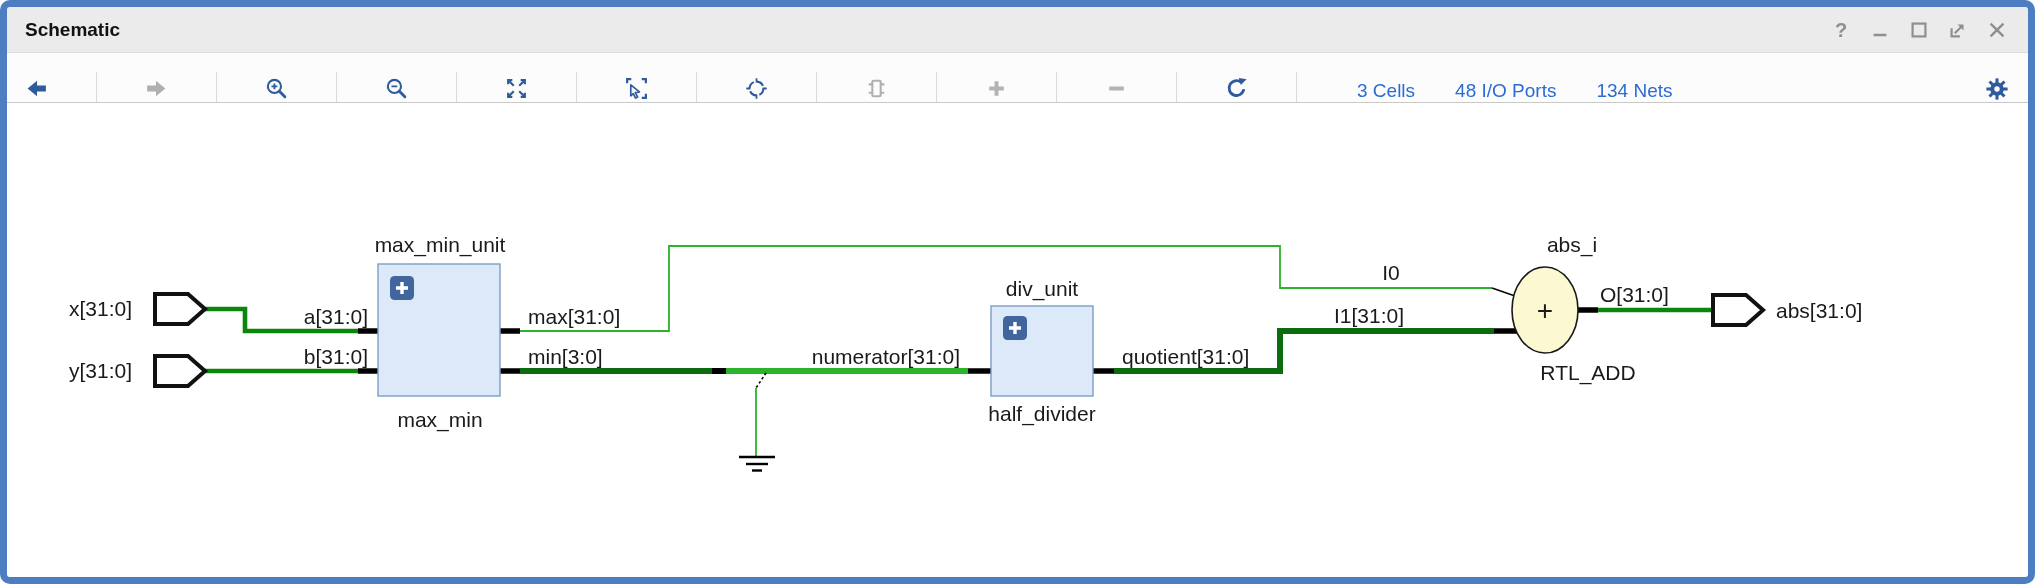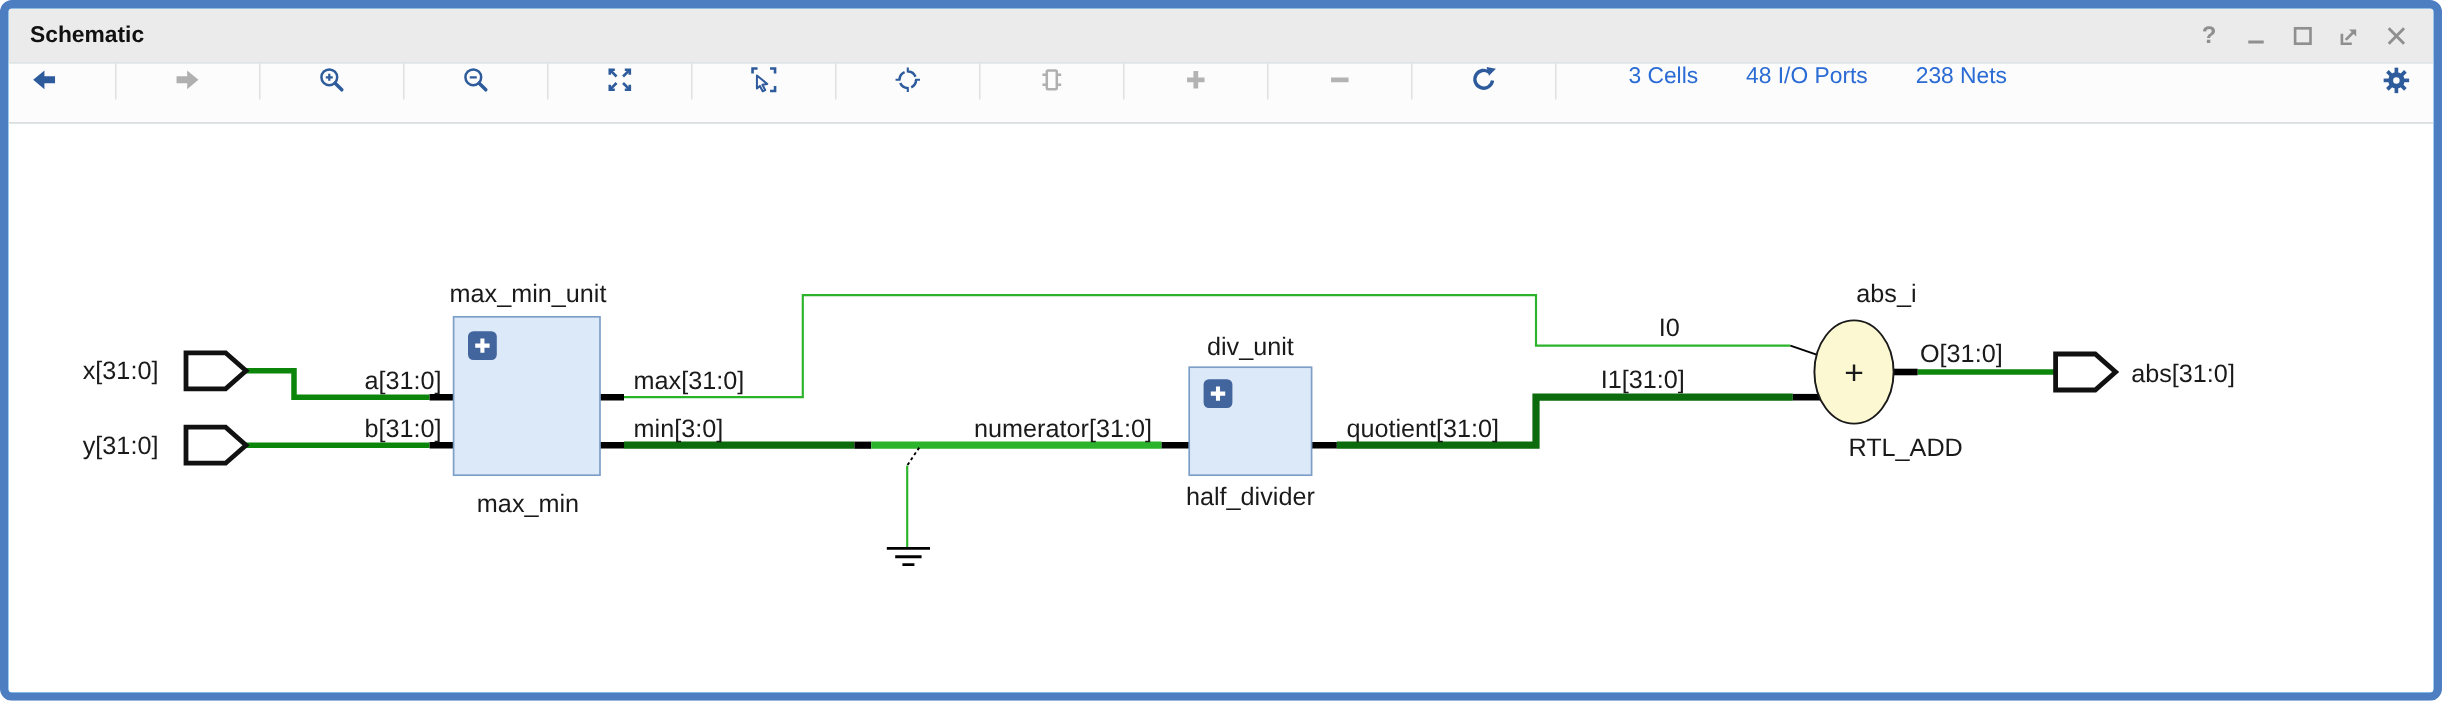--- a/index.html
+++ b/index.html
@@ -16,21 +16,21 @@
   }
   .title{font-weight:bold;font-size:19px;color:#111;}
   .controls{margin-left:auto;display:flex;align-items:center;gap:17px;}
   .ctrl{width:22px;height:22px;display:flex;align-items:center;justify-content:center;
         color:#8f8f8f;font-weight:bold;font-size:20px;cursor:default;line-height:1;}
   .ctrl svg{display:block;}
   
   .toolbar{
     flex:0 0 50px;height:50px;box-sizing:border-box;
     background:#fcfcfc;border-bottom:1px solid #c9c9c9;
-    display:flex;align-items:flex-start;padding:0 18px 0 16px;gap:32px;
+    display:flex;align-items:flex-end;padding:0 18px 0 16px;gap:32px;
   }
   .tbtn{width:27px;height:27px;display:flex;align-items:center;justify-content:center;cursor:pointer;}
   .tbtn.disabled{cursor:default;}
   .tbtn svg{display:block;}
   .sep{width:1px;height:30px;background:#dadada;margin:0 14px;flex:0 0 1px;}
   .stats{display:flex;gap:40px;margin-left:14px;align-items:center;}
   .stat-link{color:#2b6bd4;font-size:19px;cursor:pointer;white-space:nowrap;}
   .spacer{flex:1;}
   
   .canvas{flex:1;position:relative;background:#fff;}
@@ -168,21 +168,21 @@
       <svg width="25" height="25" viewBox="0 0 24 24">
         <path d="M19 12.6A7.1 7.1 0 1 1 16.6 6.2" stroke="#2d5b9b" stroke-width="2.7" fill="none"></path>
         <path d="M14.2 1.8 21.7 3.2 16.1 8.7Z" fill="#2d5b9b"></path>
       </svg>
     </div>
     <div class="sep"></div>
 
     <div class="stats">
       <span class="stat-link">3 Cells</span>
       <span class="stat-link">48 I/O Ports</span>
-      <span class="stat-link">238 Nets</span>
+      <span class="stat-link">134 Nets</span>
     </div>
 
     <div class="spacer"></div>
 
     <div class="tbtn">
       <svg width="26" height="26" viewBox="0 0 24 24">
         <g fill="#2d5b9b">
           <rect x="10.6" y="2.2" width="2.8" height="19.6"></rect>
           <rect x="10.6" y="2.2" width="2.8" height="19.6" transform="rotate(45 12 12)"></rect>
           <rect x="10.6" y="2.2" width="2.8" height="19.6" transform="rotate(90 12 12)"></rect>

